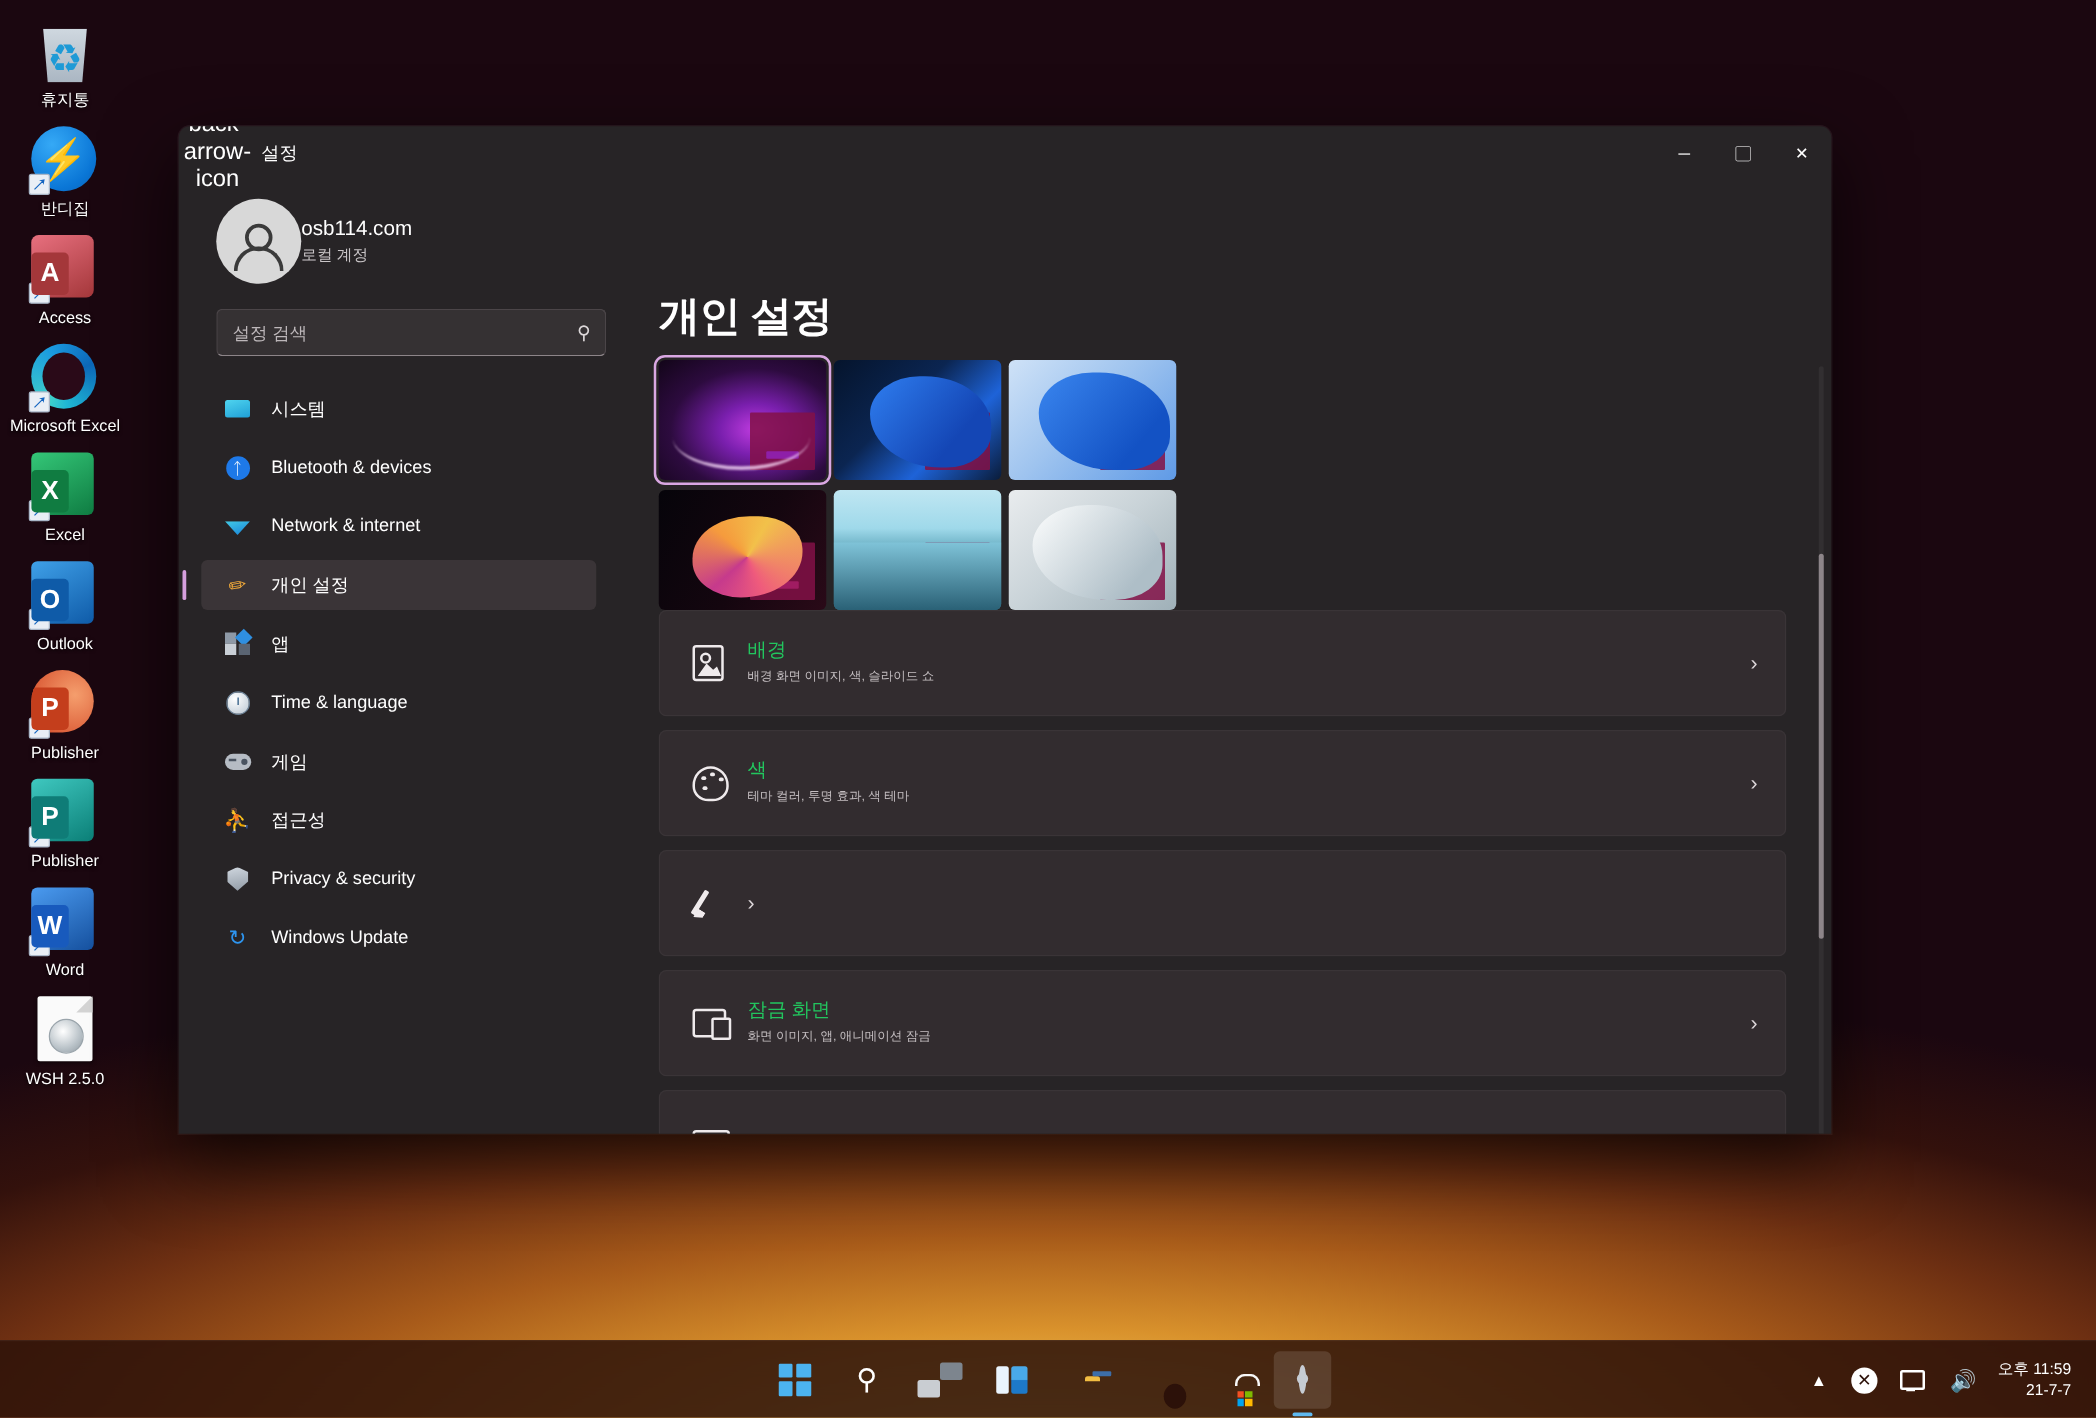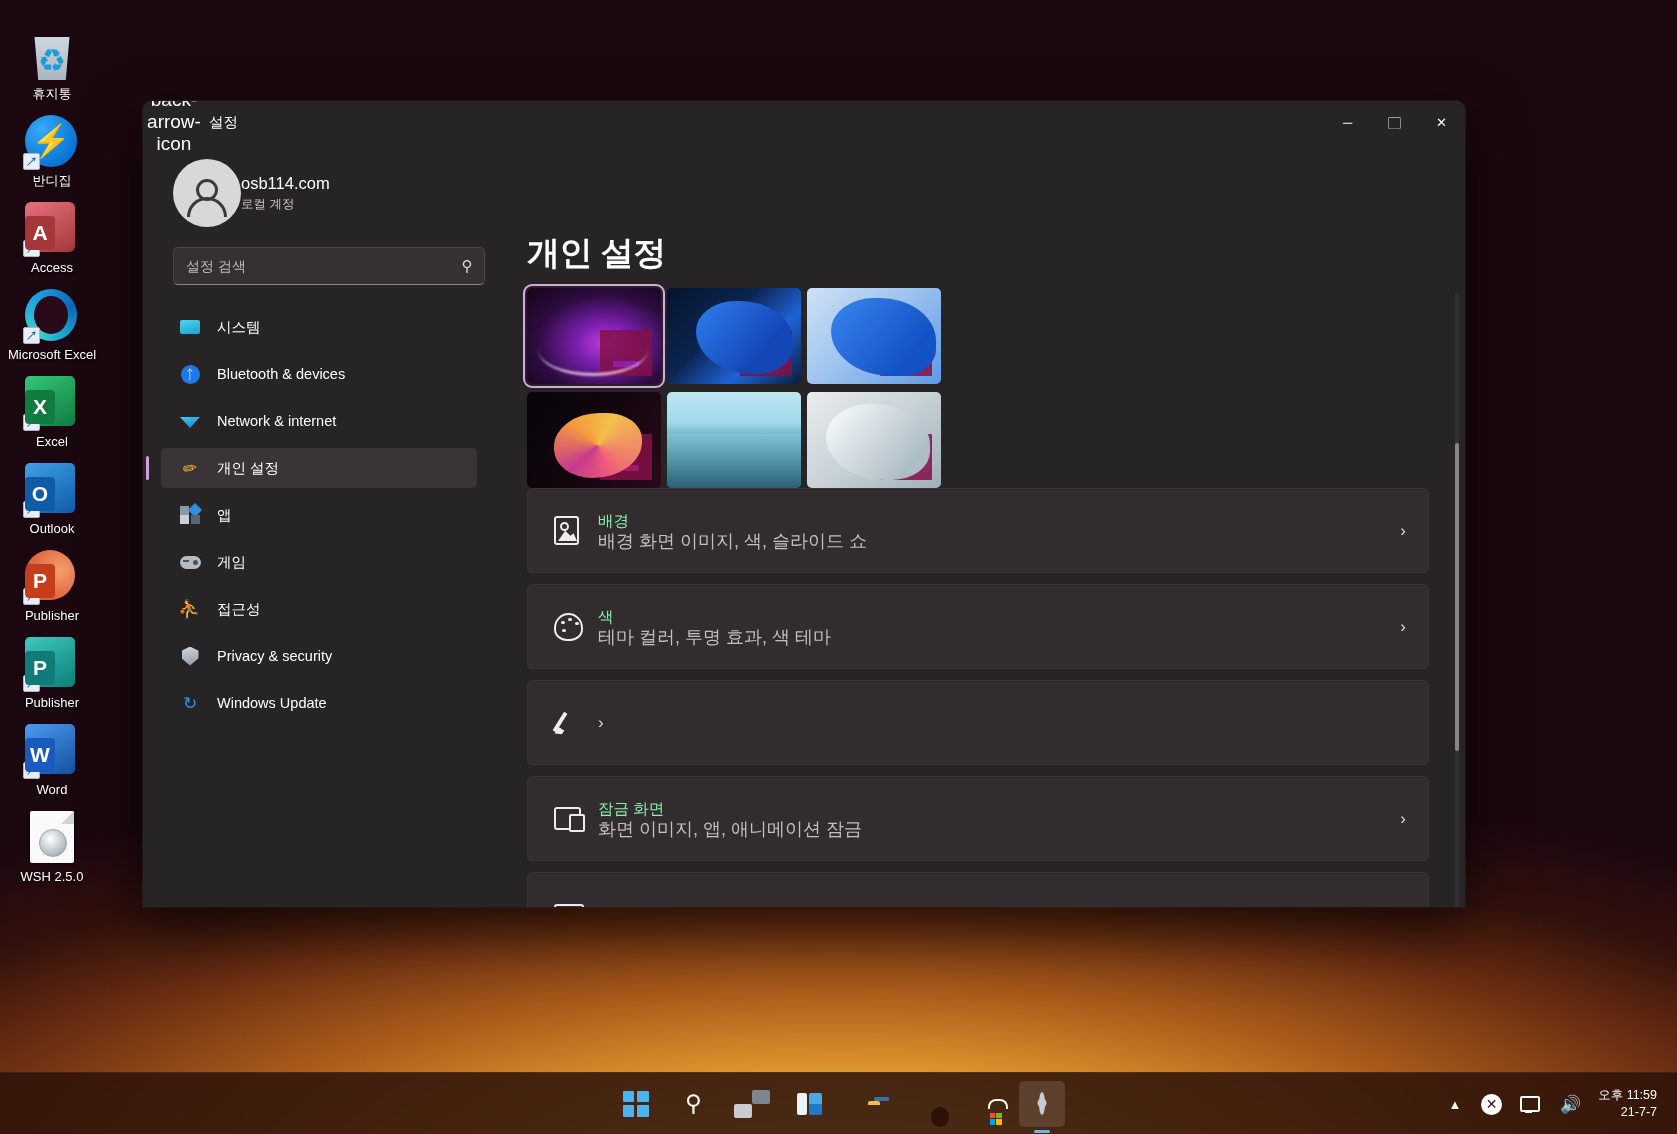--- a/index.html
+++ b/index.html
@@ -10,21 +10,21 @@
   }
   body {
     position:relative;
     background:
       radial-gradient(ellipse 1400px 420px at 50% 1190px, #ffe9a8 0%, #f3c65c 14%, #d9922c 30%, #a85b1a 48%, #6d2f12 66%, #33110c 82%, #1b0710 100%),
       linear-gradient(175deg, #1c0718 0%, #200a1b 28%, #2a0c16 55%, #3b1410 78%, #52210f 100%);
   }
   
   #desktop-icons {
     position:absolute; left:0; top:0;
-    width:104px; padding-top:28px;
+    width:104px; padding-top:14px;
     display:flex; flex-direction:column; 
     gap:14px; z-index:1;
   }
   .desk-icon { width:104px; display:flex; flex-direction:column; align-items:center; cursor:default; }
   .di-glyph { width:54px; height:54px; position:relative; margin-bottom:4px; }
   .di-label {
     color:#fff; font-size:13px; line-height:15px; text-align:center;
     text-shadow:0 1px 3px rgba(0,0,0,.95); max-width:100px; word-break:keep-all;
   }
   .shortcut-badge {
@@ -203,22 +203,22 @@
   .tt-6::after{content:"";position:absolute;left:14%;top:12%;width:78%;height:80%;
     border-radius:46% 58% 40% 62%;background:linear-gradient(130deg,#fdfefe,#aebec7 80%);filter:blur(.5px);}
   .setting-card {
     margin:0 0 11px 16px; height:85px; background:#322c2f; border-radius:6px;
     display:flex; align-items:center; padding:0 22px 0 26px; cursor:pointer;
     border:1px solid rgba(255,255,255,.04);
   }
   .card-ic { width:44px; flex:0 0 44px; display:flex; align-items:center; justify-content:flex-start;
     color:#efeaec; font-size:24px; }
   .card-text { flex:1 1 auto; min-width:0; }
-  .card-title { color:#86efac; font-size:15.5px; line-height:21px; }
-  .card-sub { color:#c4bec1; font-size:18px; line-height:19px; margin-top:1px; }
+  .card-title { color:#22c55e; font-size:15.5px; line-height:21px; }
+  .card-sub { color:#c4bec1; font-size:10px; line-height:19px; margin-top:1px; }
   .card-chev { color:#ddd7da; font-size:17px; flex:0 0 auto; }
   .ci-bg { width:25px; height:29px; border:2px solid #efeaec; border-radius:3px; position:relative; }
   .ci-bg::before { content:""; position:absolute; left:4px; top:4px; width:5px; height:5px;
     border-radius:50%; border:2px solid #efeaec; }
   .ci-bg::after { content:""; position:absolute; left:2px; bottom:2px; width:19px; height:13px;
     background:#efeaec; clip-path:polygon(0 100%,38% 22%,66% 60%,82% 40%,100% 100%); }
   .ci-palette { width:29px; height:28px; border:2px solid #efeaec; position:relative;
     border-radius:52% 52% 46% 46%/56% 56% 44% 44%; }
   .ci-palette i { position:absolute; width:3.5px; height:3.5px; border-radius:50%; background:#efeaec; }
   .ci-palette i:nth-child(1){ left:5px; top:6px; }
@@ -452,20 +452,26 @@
                 <i></i>
                 <i></i>
                 <i></i>
                 <i></i>
               </span>
             </span>
             <span class="nav-label">앱</span>
           </div>
           <div class="nav-item">
             <span class="nav-ic">
+              <span class="ni-time"></span>
+            </span>
+            <span class="nav-label">Time &amp; language</span>
+          </div>
+          <div class="nav-item">
+            <span class="nav-ic">
               <span class="ni-game"></span>
             </span>
             <span class="nav-label">게임</span>
           </div>
           <div class="nav-item">
             <span class="nav-ic">
               <span class="ni-access">⛹</span>
             </span>
             <span class="nav-label">접근성</span>
           </div>

